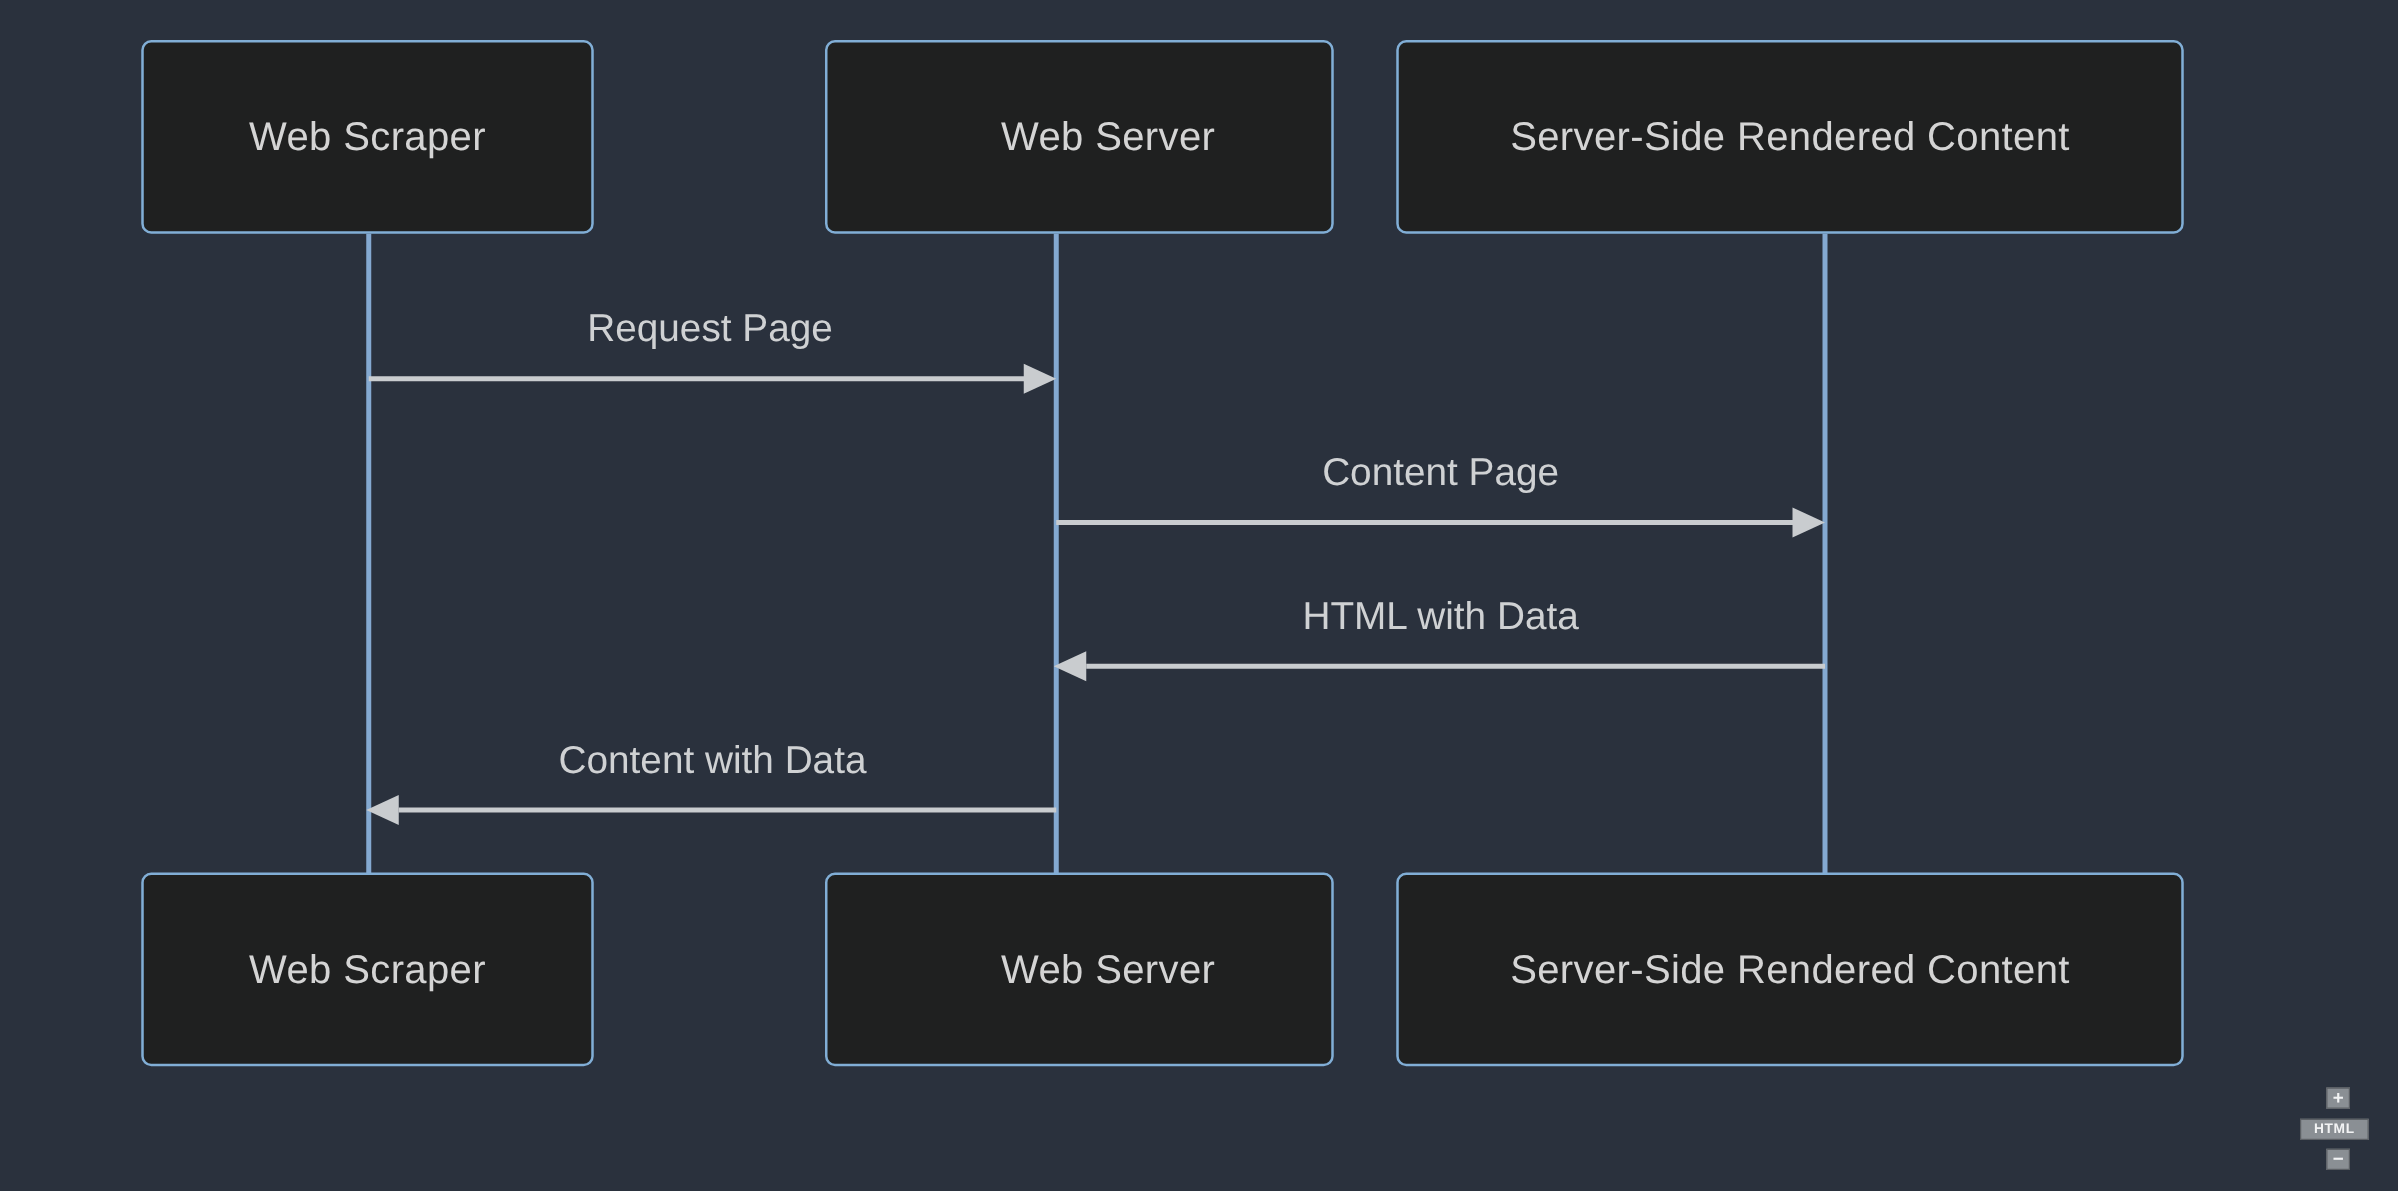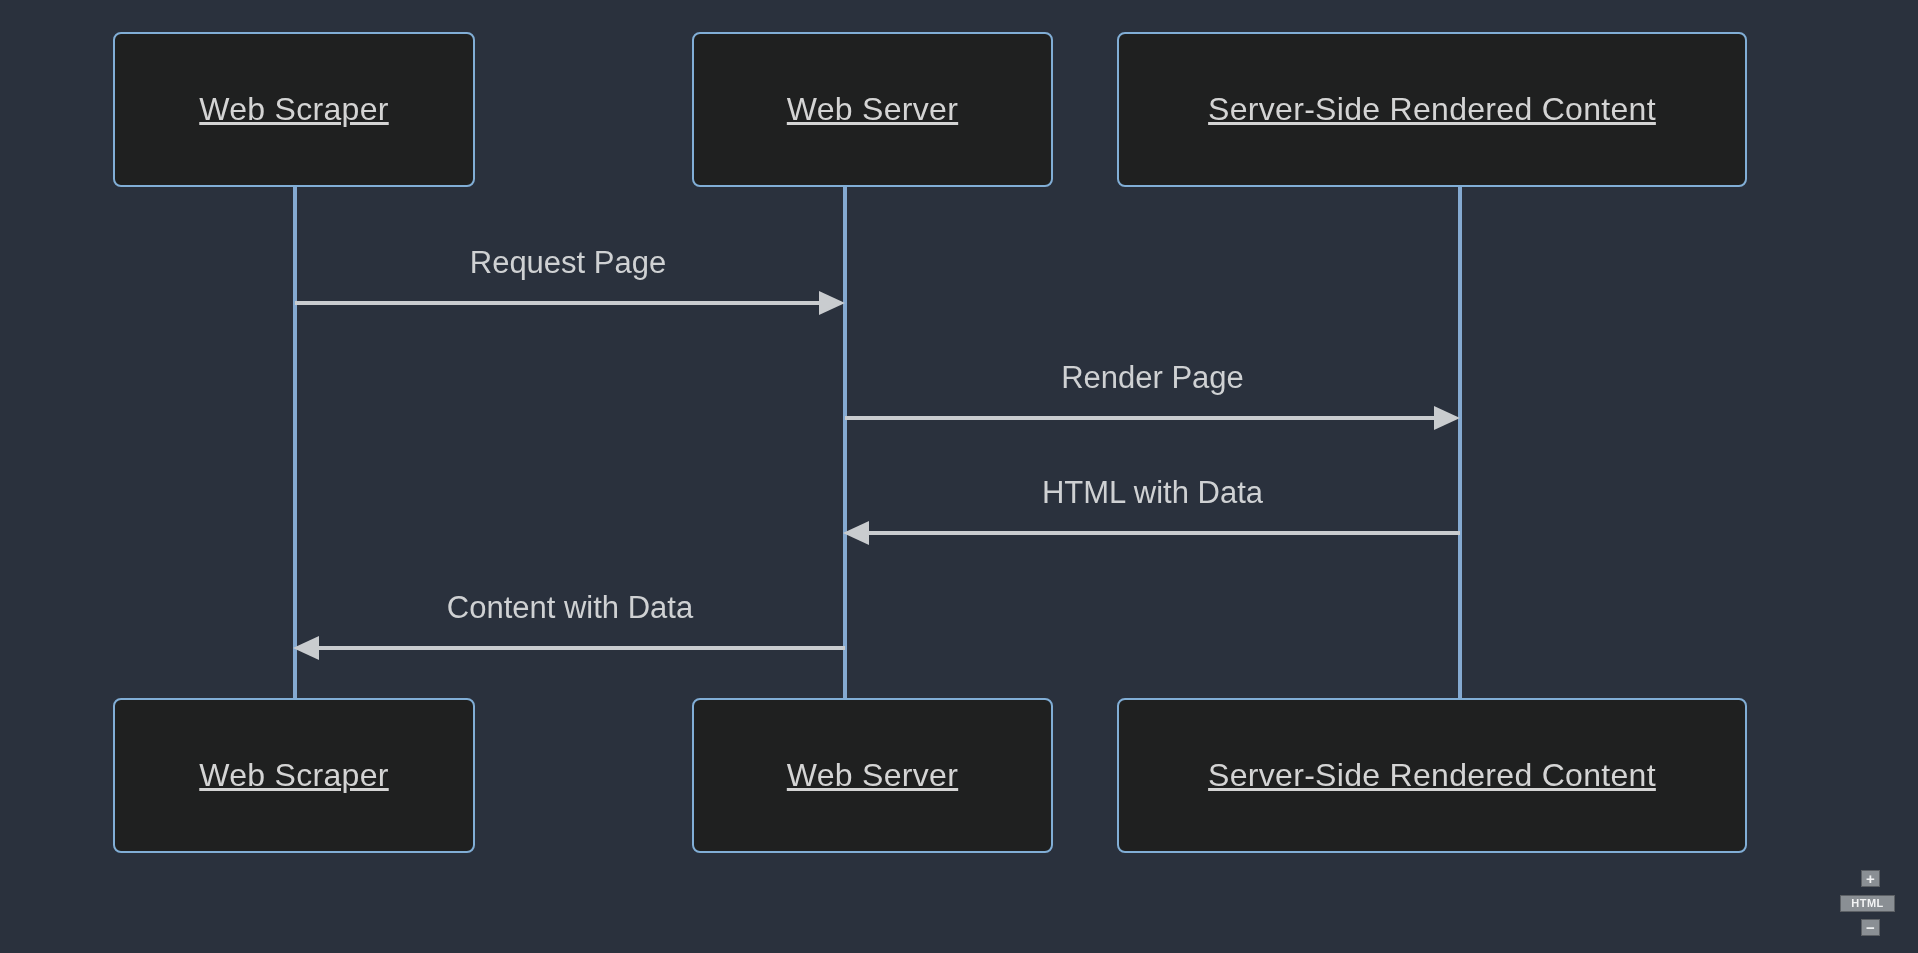--- a/index.html
+++ b/index.html
@@ -23,26 +23,25 @@
     background: #1f2020;
     border: 2px solid #81aed6;
     border-radius: 8px;
     display: flex;
     align-items: center;
     justify-content: center;
     color: #d4d4d4;
     font-size: 32px;
     letter-spacing: 0.3px;
     z-index: 3;
-    text-decoration: underline;
   }
   .row-top    { top: 32px; }
   .row-bottom { top: 698px; }
   .col-scraper { left: 113px; width: 358px; }
-  .col-server  { left: 692px; width: 357px; }
+  .col-server  { left: 660px; width: 357px; padding-left: 46px; }
   .col-ssr     { left: 1117px; width: 626px; }
 
   
   .lifeline {
     position: absolute;
     top: 187px;
     height: 512px;
     width: 4px;
     background: #84a9d1;
     z-index: 1;
@@ -135,21 +134,21 @@
     <span>Web Server</span>
   </div>
   <div class="actor-box row-bottom col-ssr">
     <span>Server-Side Rendered Content</span>
   </div>
 
   <div class="msg-label lbl-1">Request Page</div>
   <div class="msg-line line-1"></div>
   <div class="msg-head head-right head-1"></div>
 
-  <div class="msg-label lbl-2">Render Page</div>
+  <div class="msg-label lbl-2">Content Page</div>
   <div class="msg-line line-2"></div>
   <div class="msg-head head-right head-2"></div>
 
   <div class="msg-label lbl-3">HTML with Data</div>
   <div class="msg-line line-3"></div>
   <div class="msg-head head-left head-3"></div>
 
   <div class="msg-label lbl-4">Content with Data</div>
   <div class="msg-line line-4"></div>
   <div class="msg-head head-left head-4"></div>

